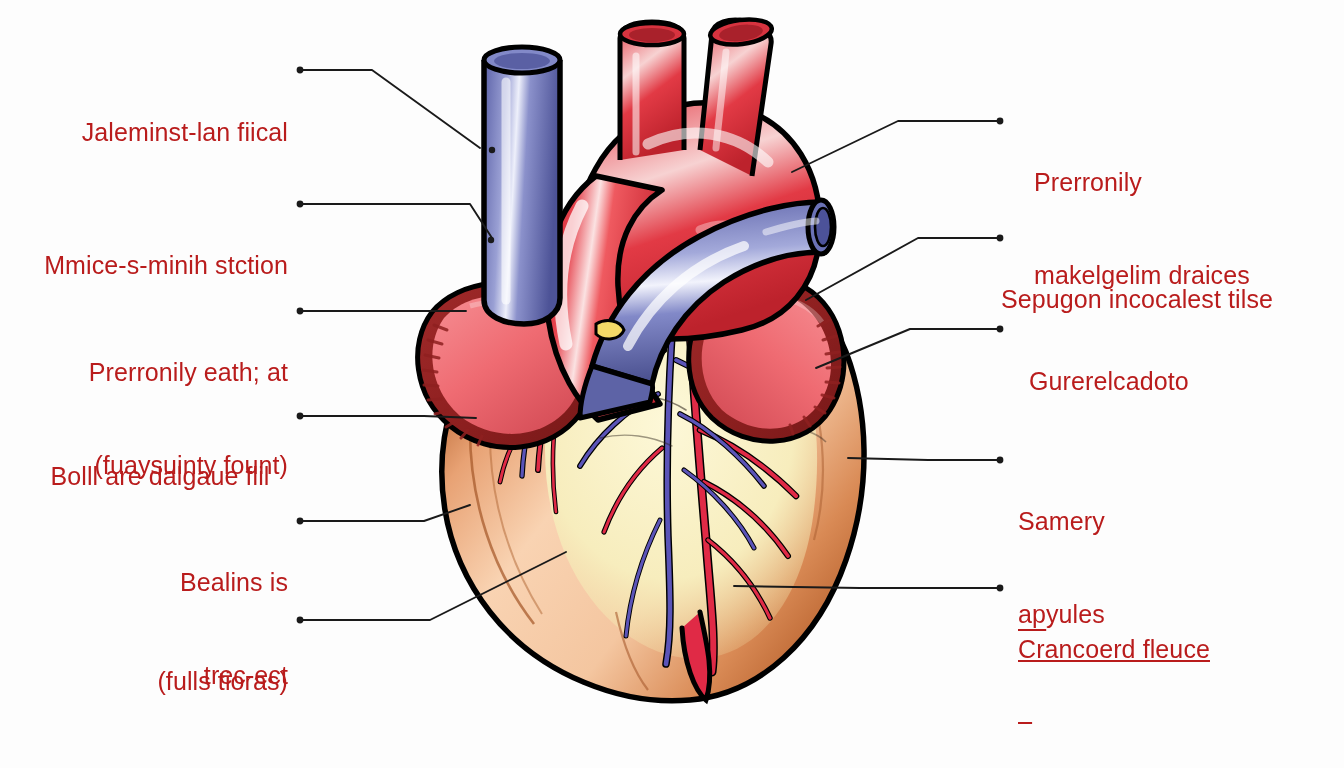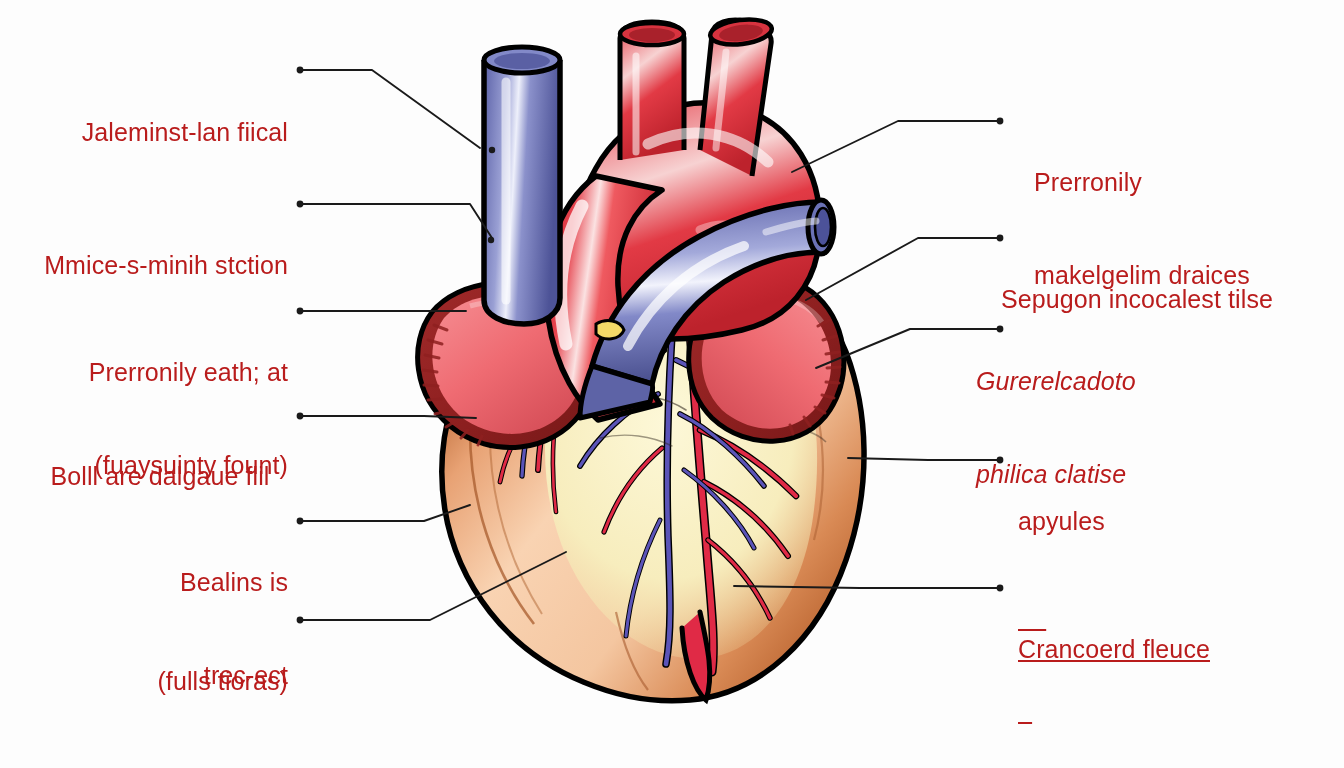--- a/index.html
+++ b/index.html
@@ -329,26 +329,26 @@
 
   <div class="label right" style="left:1018px;top:105px;width:310px;margin-left:16px;">
     <div>Prerronily</div>
     <div>makelgelim draices</div>
   </div>
 
   <div class="label right" style="left:969px;top:222px;width:320px;margin-left:32px;">
     <div>Sepugon incocalest tilse</div>
   </div>
 
-  <div class="label right" style="left:976px;top:304px;width:300px;font-style:italic;">
+  <div class="label right" style="left:1029px;top:304px;width:300px;">
     <div>Gurerelcadoto</div>
-    <div>philica clatise</div>
   </div>
 
   <div class="label right" style="left:1018px;top:444px;width:240px;">
+    <div>Samery</div>
     <div>apyules</div>
   </div>
 
   <div class="label right" style="left:1018px;top:572px;width:260px;text-decoration:underline;">
     <div>Crancoerd fleuce</div>
   </div>
 
 </div>
 
 </body></html>

